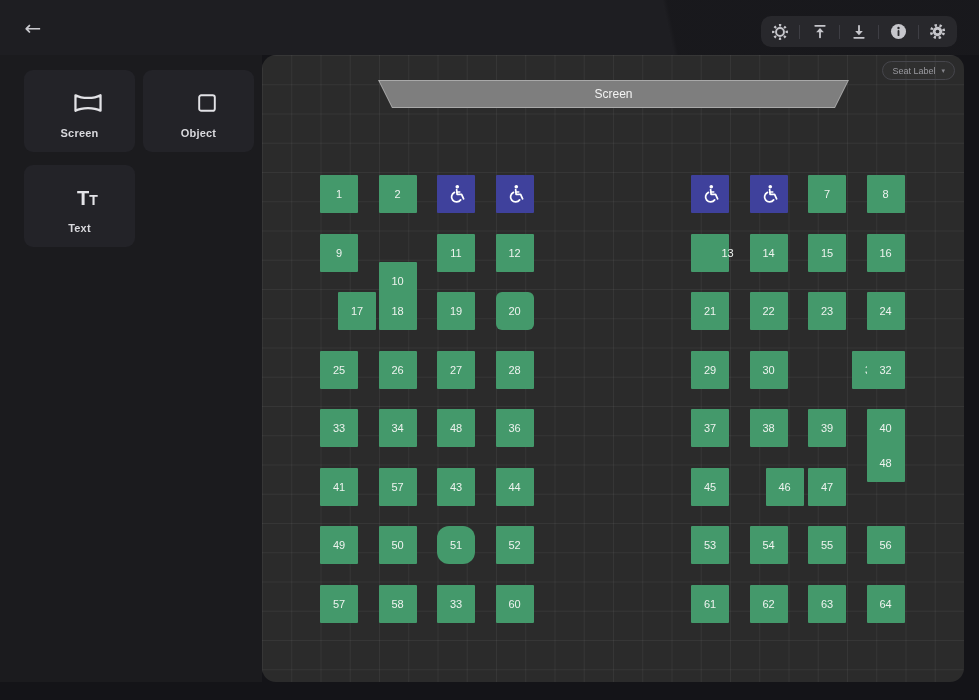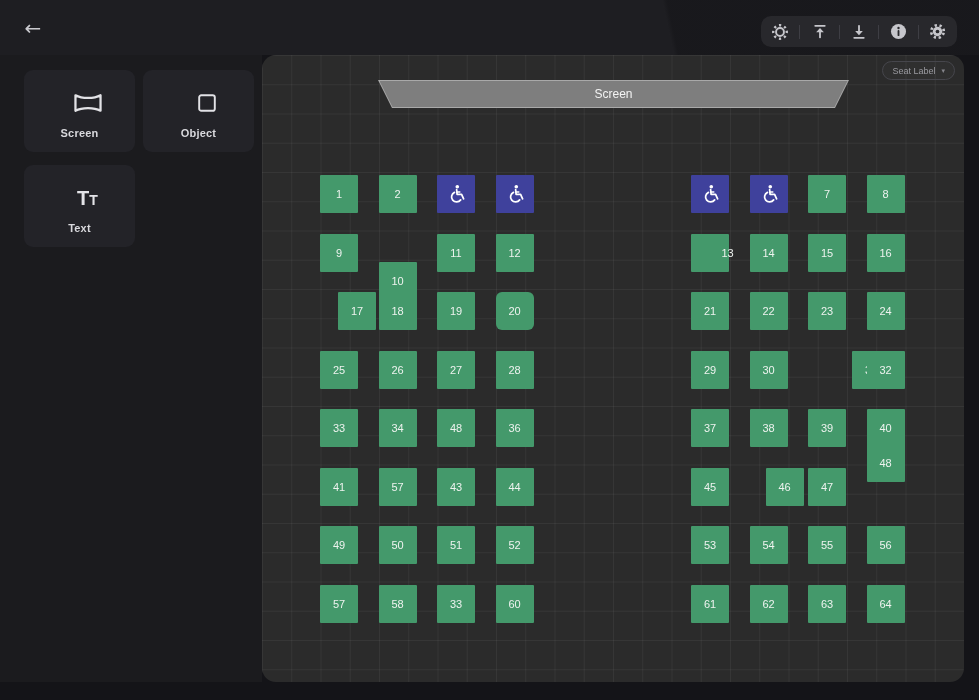--- a/index.html
+++ b/index.html
@@ -240,21 +240,21 @@
       <div class="seat standard" style="left: 58px; top: 412.5px;">41</div>
       <div class="seat standard" style="left: 116.5px; top: 412.5px;">57</div>
       <div class="seat standard" style="left: 175px; top: 412.5px;">43</div>
       <div class="seat standard" style="left: 233.5px; top: 412.5px;">44</div>
       <div class="seat standard" style="left: 429px; top: 412.5px;">45</div>
       <div class="seat standard" style="left: 487.5px; top: 412.5px; margin-left: 16px;">46</div>
       <div class="seat standard" style="left: 546px; top: 412.5px;">47</div>
       <div class="seat standard" style="left: 604.5px; top: 389px;">48</div>
       <div class="seat standard" style="left: 58px; top: 471px;">49</div>
       <div class="seat standard" style="left: 116.5px; top: 471px;">50</div>
-      <div class="seat standard" style="left: 175px; top: 471px;">51</div>
+      <div class="seat standard" style="left: 175px; top: 471px; border-radius: 12px;">51</div>
       <div class="seat standard" style="left: 233.5px; top: 471px;">52</div>
       <div class="seat standard" style="left: 429px; top: 471px;">53</div>
       <div class="seat standard" style="left: 487.5px; top: 471px;">54</div>
       <div class="seat standard" style="left: 546px; top: 471px;">55</div>
       <div class="seat standard" style="left: 604.5px; top: 471px;">56</div>
       <div class="seat standard" style="left: 58px; top: 529.5px;">57</div>
       <div class="seat standard" style="left: 116.5px; top: 529.5px;">58</div>
       <div class="seat standard" style="left: 175px; top: 529.5px;">33</div>
       <div class="seat standard" style="left: 233.5px; top: 529.5px;">60</div>
       <div class="seat standard" style="left: 429px; top: 529.5px;">61</div>

